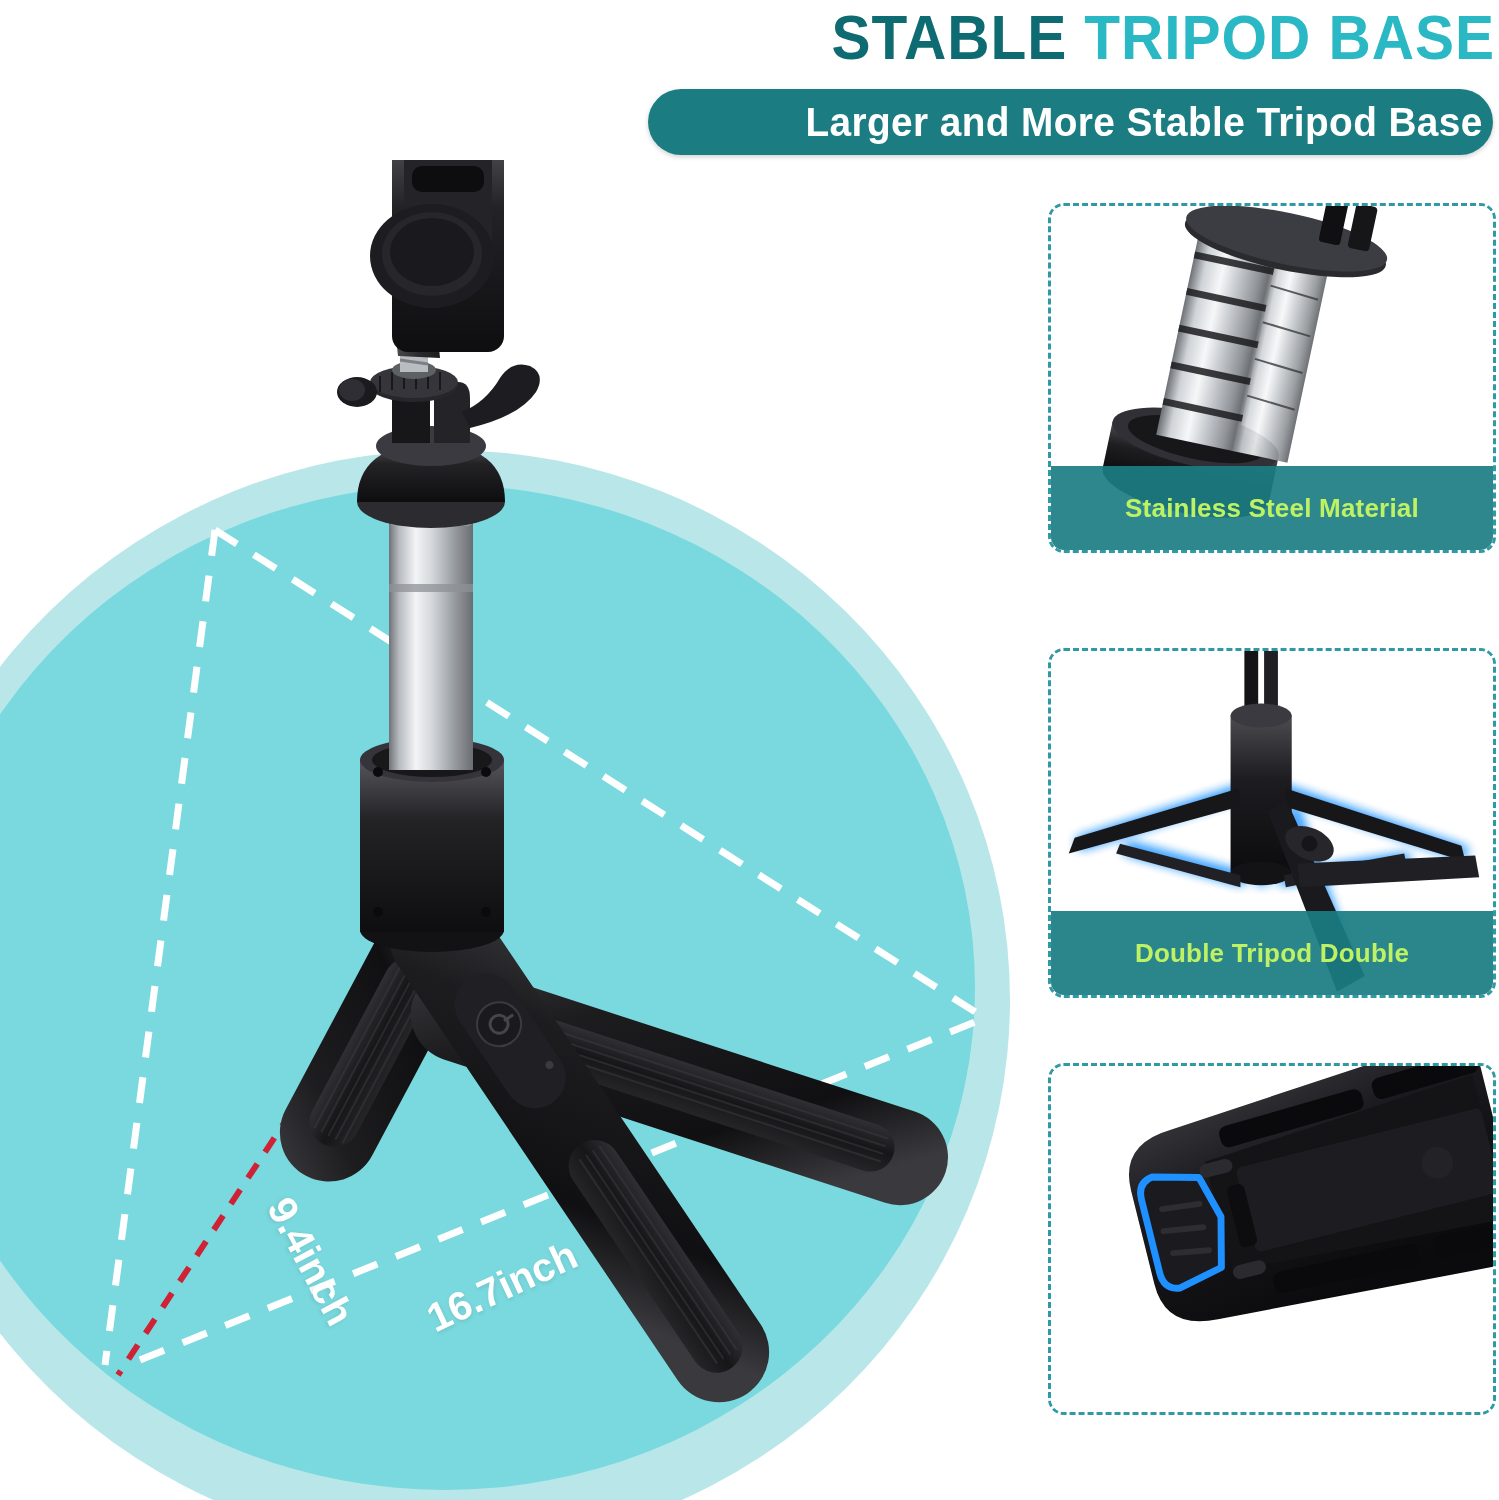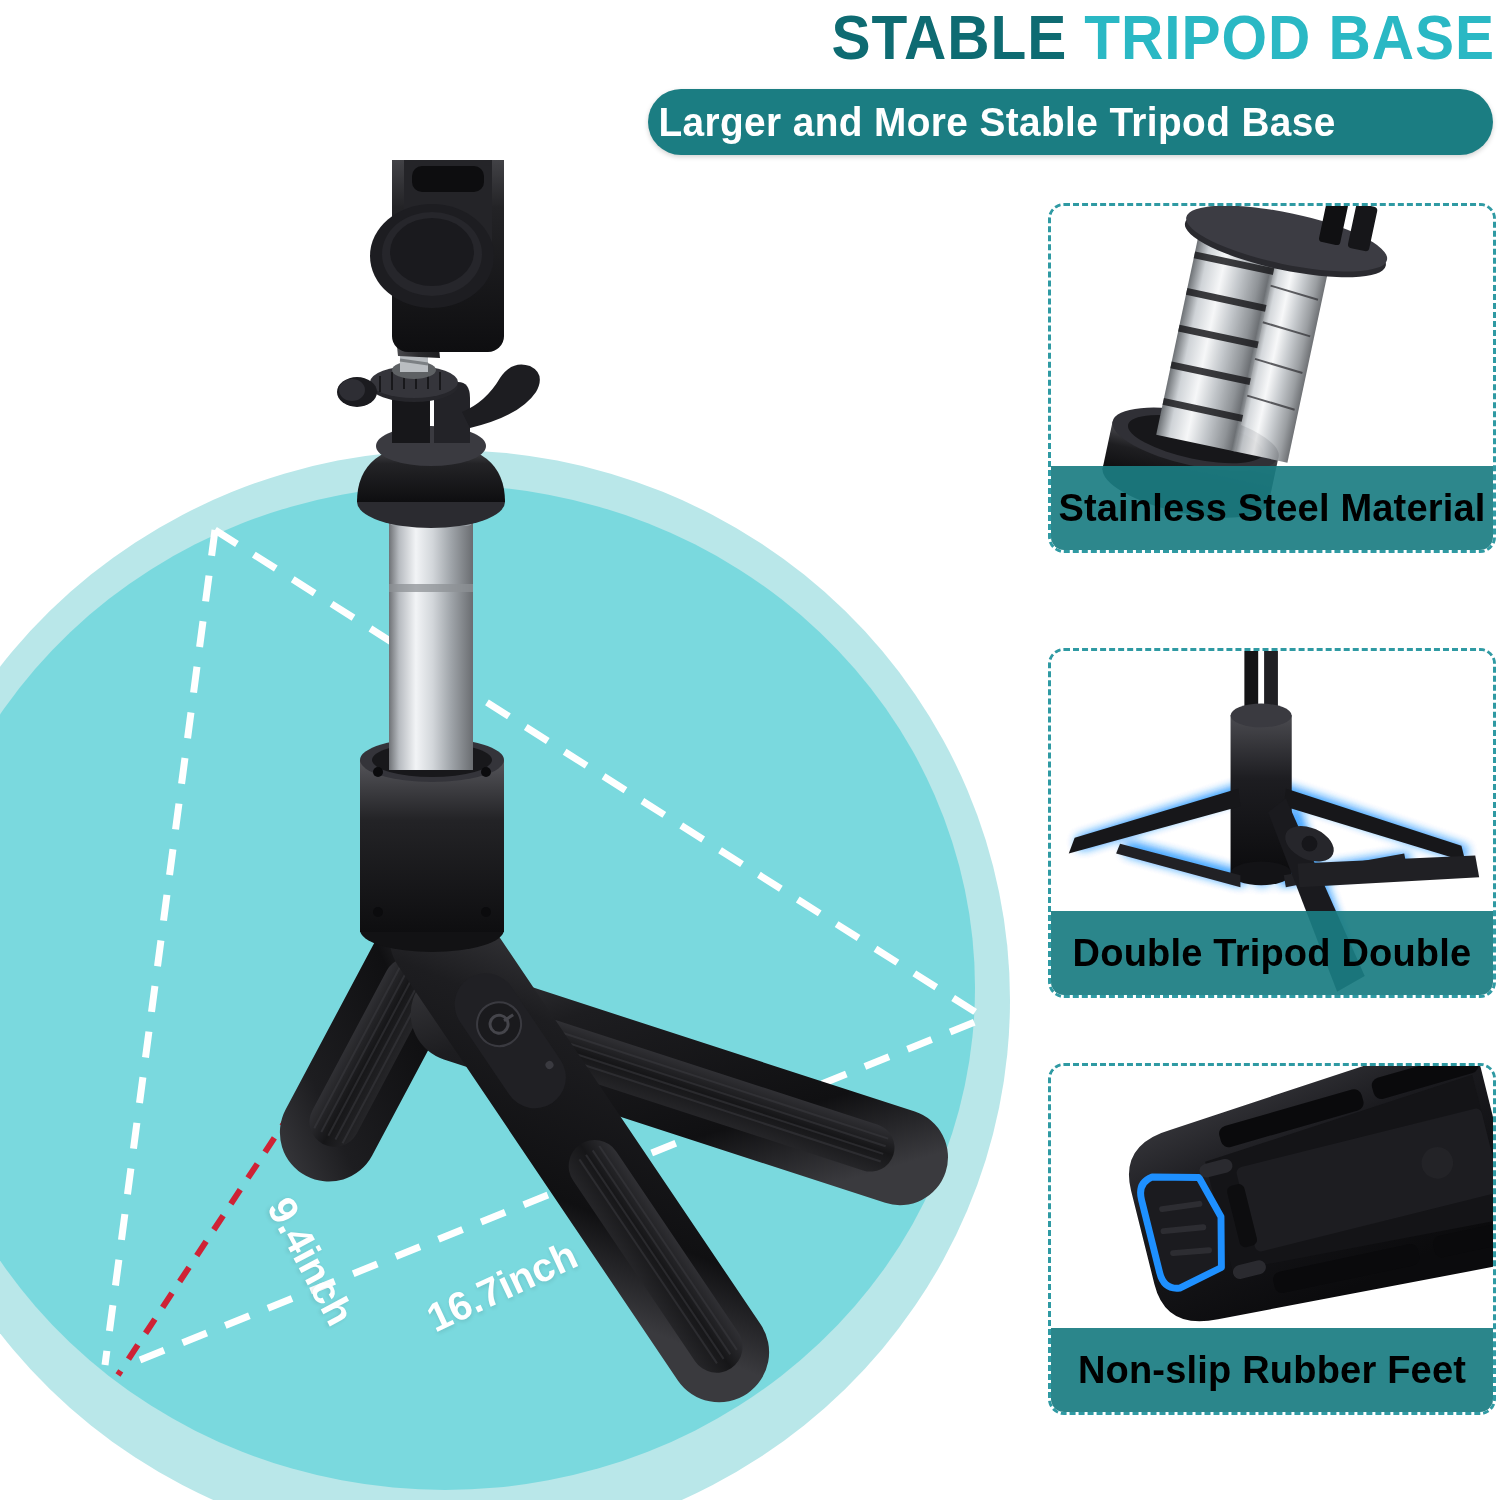--- a/index.html
+++ b/index.html
@@ -42,21 +42,21 @@
   .subtitle-pill {
     position: absolute;
     left: 648px;
     top: 89px;
     width: 845px;
     height: 66px;
     background: #1b7d82;
     border-radius: 33px;
     display: flex;
     align-items: center;
-    justify-content: flex-start;
+    justify-content: flex-end;
     box-shadow: 0 2px 5px rgba(0,0,0,0.18);
   }
   .subtitle-pill span {
     color: #ffffff;
     font-size: 40px;
     font-weight: bold;
     letter-spacing: 0.4px;
     white-space: nowrap;
     transform: scaleX(0.97);
   }
@@ -147,22 +147,22 @@
     display: flex;
     align-items: center;
     justify-content: center;
     z-index: 5;
   }
   #panel-1 .panel-caption { background: rgba(27,125,130,0.92); }
   #panel-2 .panel-caption { background: rgba(27,125,130,0.93); }
   #panel-3 .panel-caption { background: rgba(27,125,130,0.93); }
 
   .panel-caption span {
-    color: #000000;
-    font-size: 38px;
+    color: #bef264;
+    font-size: 26px;
     font-weight: bold;
     white-space: nowrap;
     letter-spacing: 0.2px;
   }
 
   svg { display: block; }
 </style>
 </head>
 <body>
 
@@ -496,18 +496,15 @@
           <line x1="122" y1="118" x2="160" y2="122"></line>
           <line x1="118" y1="140" x2="158" y2="146"></line>
           <line x1="122" y1="164" x2="158" y2="170"></line>
         </g>
 
         <rect x="168" y="84" width="34" height="14" rx="7" fill="#2a2a2f"></rect>
         <rect x="176" y="192" width="34" height="14" rx="7" fill="#2a2a2f"></rect>
         <rect x="190" y="112" width="18" height="64" rx="6" fill="#0d0d0f"></rect>
       </g>
     </svg>
-    <div class="panel-caption">
-      <span>Non-slip Rubber Feet</span>
-    </div>
   </div>
 
 </div>
 
 </body></html>

